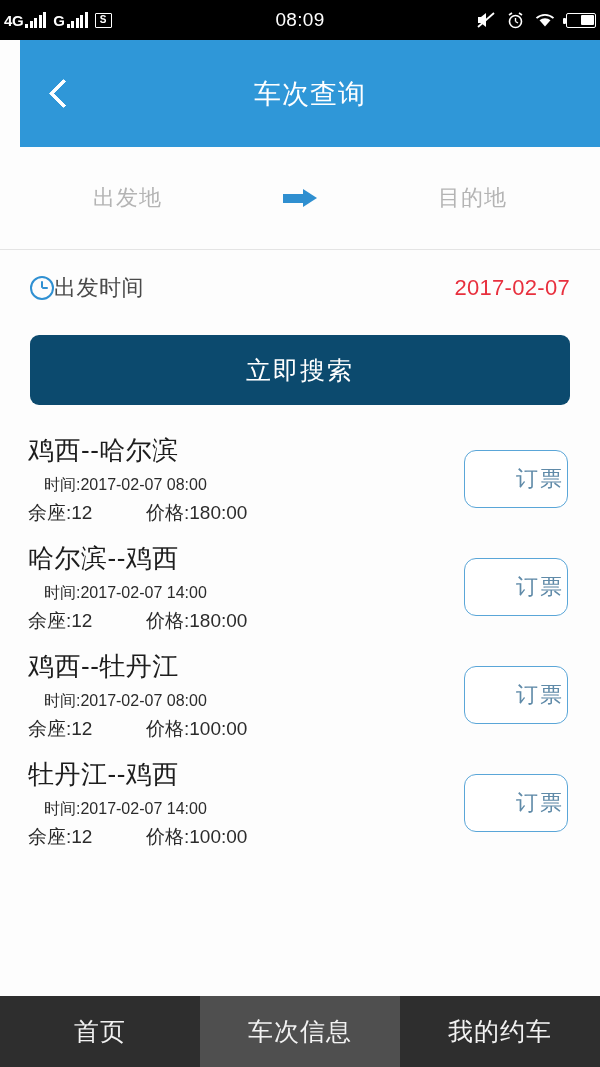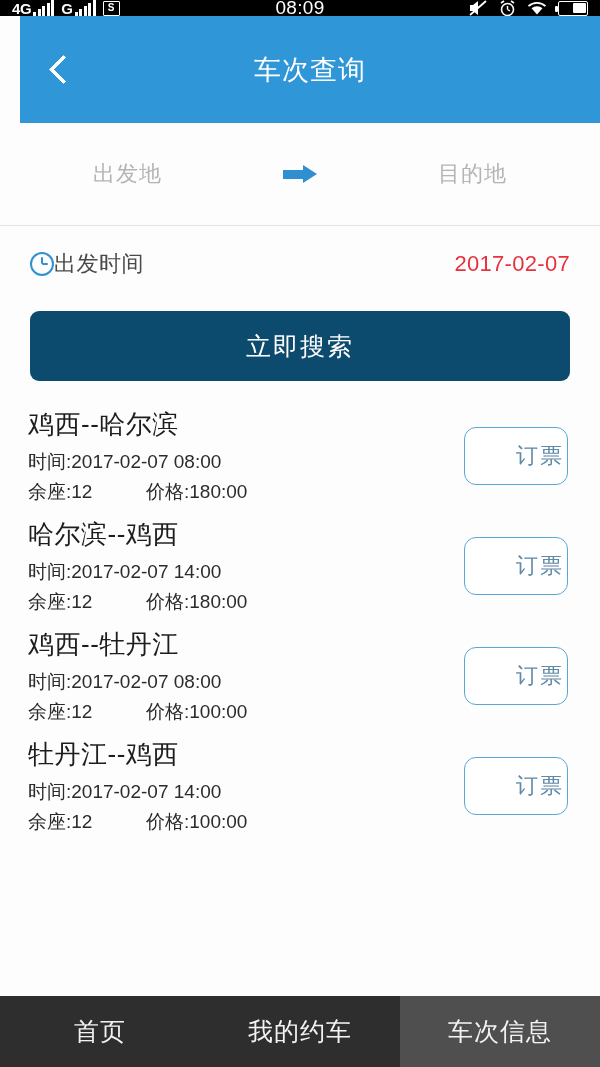--- a/index.html
+++ b/index.html
@@ -6,22 +6,22 @@
   html, body {
     width:600px; height:1067px;
     font-family:"Liberation Sans","DejaVu Sans",sans-serif;
     background:#ffffff;
     overflow:hidden;
   }
   .screen { position:relative; width:600px; height:1067px; background:#fdfdfd; }
 
   
   .statusbar{
-    height:16px; background:#000; color:#fff;
-    display:flex; align-items:center; padding:0 12px;
+    height:40px; background:#000; color:#fff;
+    display:flex; align-items:center; padding:0 4px;
     position:relative;
   }
   .sb-left{ display:flex; align-items:flex-end; gap:7px; }
   .sb-right{ display:flex; align-items:center; gap:11px; margin-left:auto; }
   .net-grp{ display:flex; align-items:flex-end; gap:2px; }
   .net-label{ font-size:15px; line-height:15px; font-weight:600; letter-spacing:-.4px; }
   .bars{ display:flex; align-items:flex-end; gap:1.5px; height:15px; }
   .bars i{ display:block; width:3px; background:#fff; }
   .bars i:nth-child(1){ height:4px; }
   .bars i:nth-child(2){ height:7px; }
@@ -114,21 +114,21 @@
     font-family:inherit;
   }
 
   
   .results{ padding:20px 0 0; }
   .result-row{
     display:flex; align-items:center; padding:6px 28px 6px 28px; min-height:108px;
   }
   .r-info{ flex:1; }
   .r-route{ font-size:26px; color:#1d1d1d; letter-spacing:.5px; margin-bottom:7px; }
-  .r-time{ font-size:19px; color:#2b2b2b; letter-spacing:0; margin-bottom:4px; }
+  .r-time{ font-size:16px; color:#2b2b2b; letter-spacing:0; margin-bottom:4px;margin-left:16px; }
   .r-meta{ font-size:19px; color:#2b2b2b; display:flex; }
   .r-meta .seats{ min-width:118px; display:block; }
   .book-btn{
     width:104px; height:58px; border:1.6px solid #5aa6d8; border-radius:12px;
     background:#fff; color:#5f8aa8; font-size:22px; letter-spacing:2px;
     cursor:pointer; font-family:inherit; flex:none; margin-right:4px;padding-left:48px;
   }
 
   
   .tabbar{
@@ -273,17 +273,17 @@
           <span>价格:100:00</span>
         </div>
       </div>
       <button class="book-btn">订票</button>
     </div>
 
   </div>
 
   <div class="tabbar">
     <div class="tab">首页</div>
+    <div class="tab active">车次信息</div>
     <div class="tab">我的约车</div>
-    <div class="tab active">车次信息</div>
   </div>
 
 </div>
 
 </body></html>

